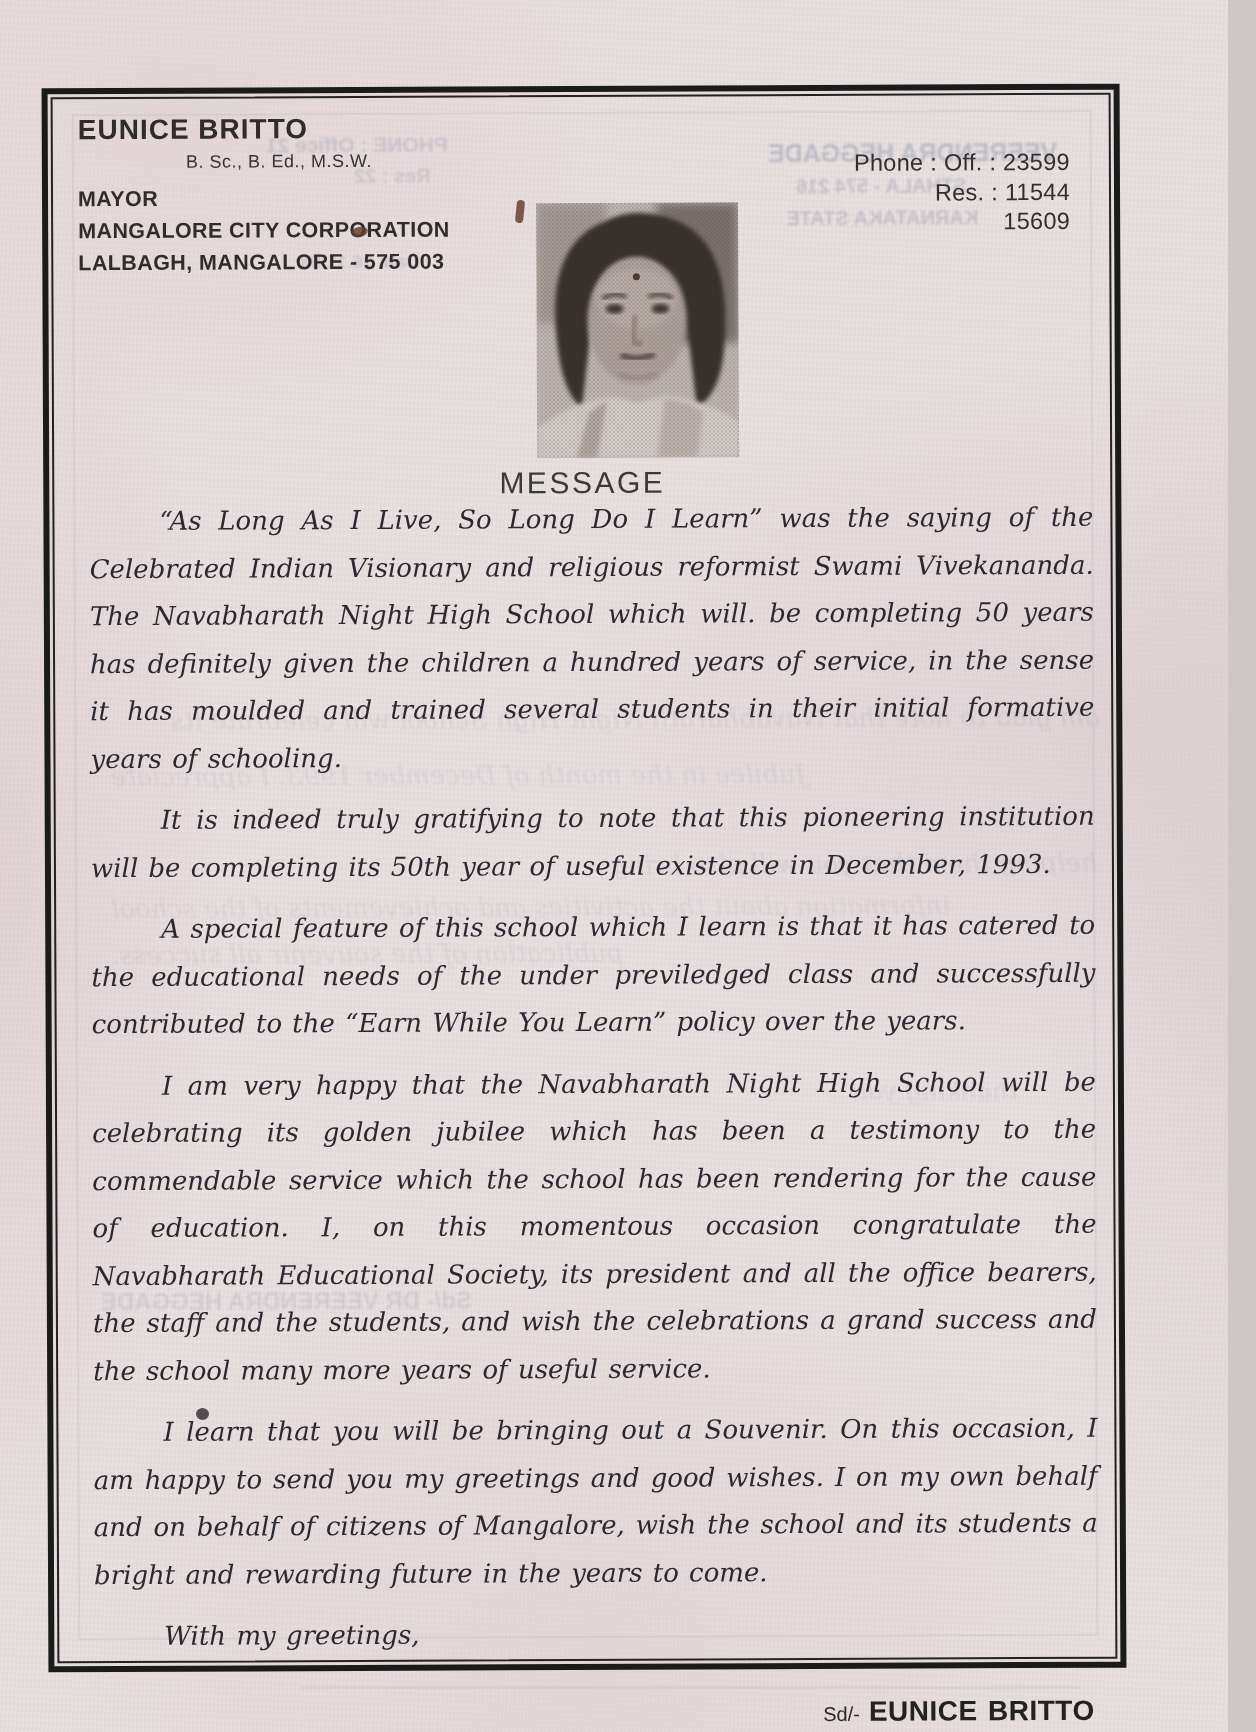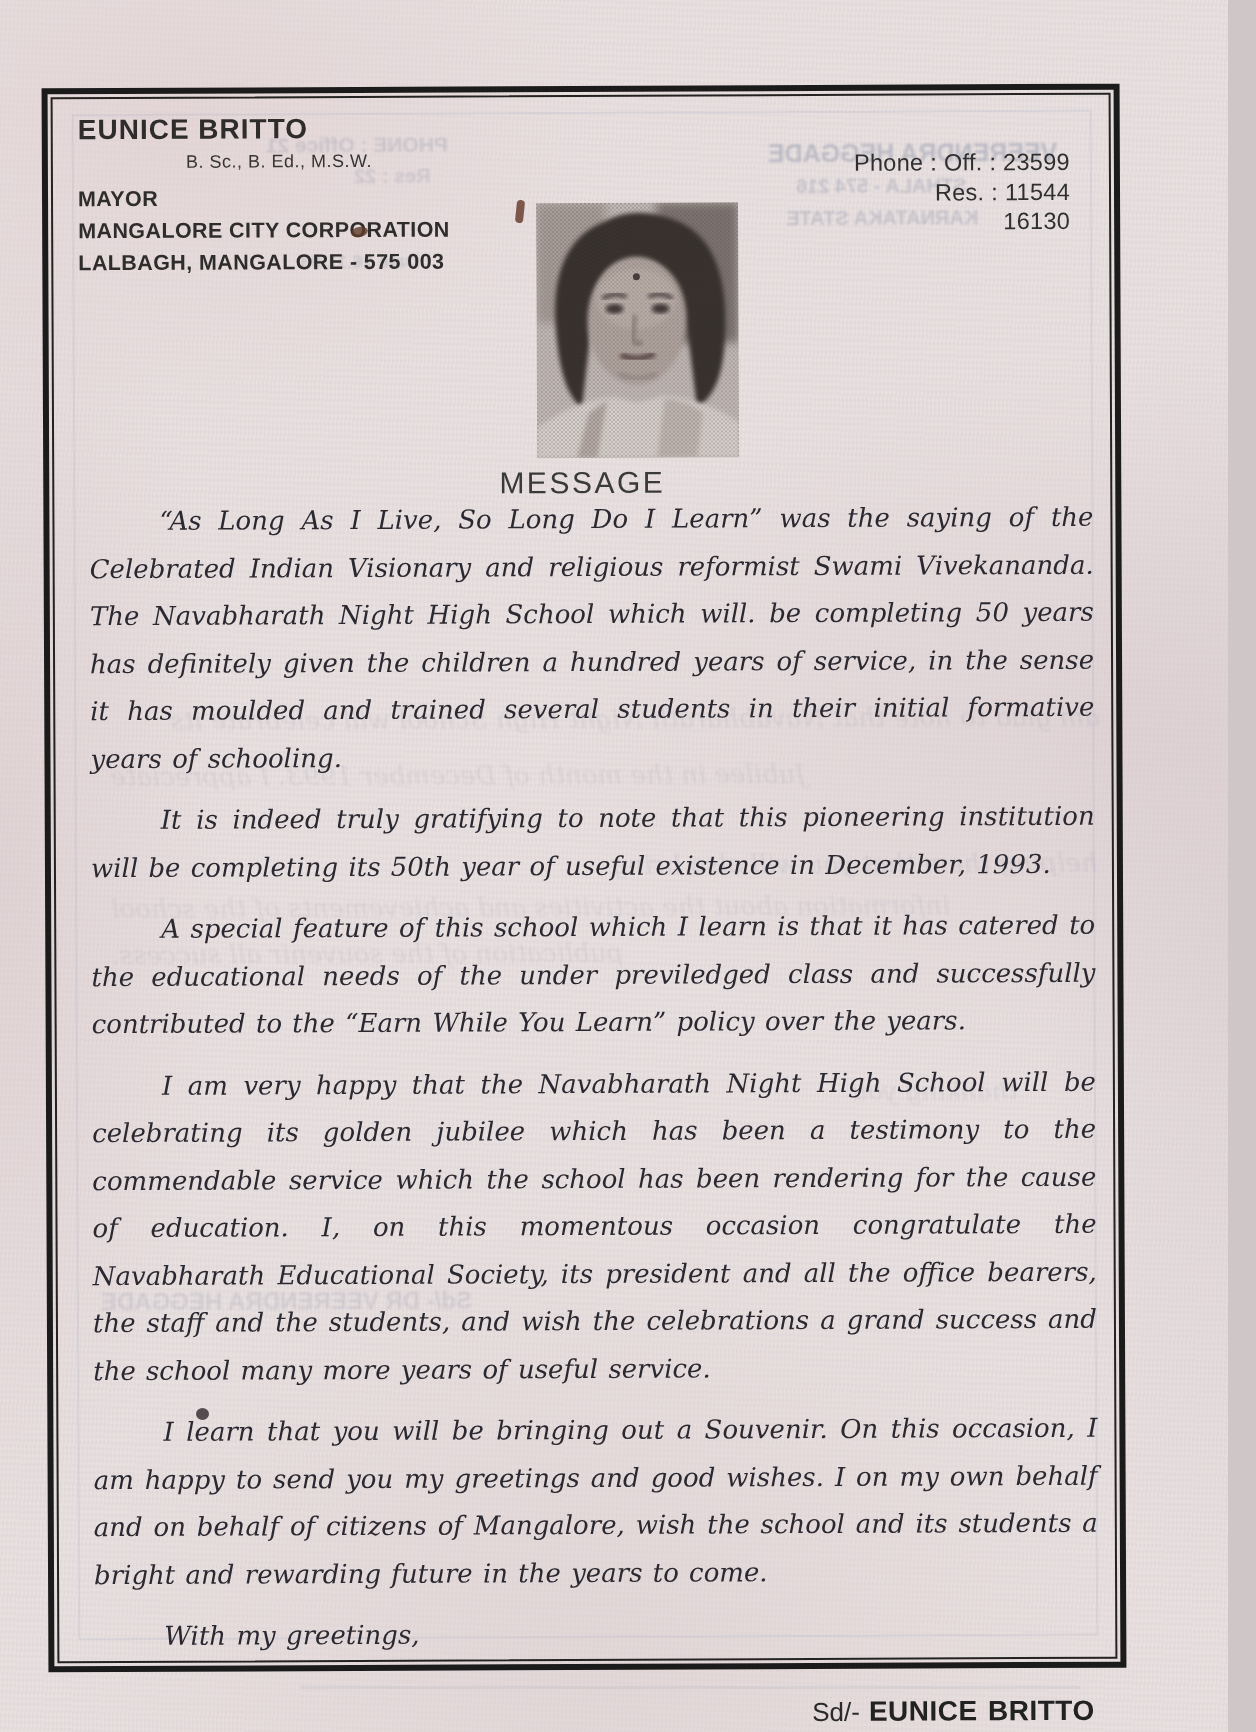--- a/index.html
+++ b/index.html
@@ -46,21 +46,21 @@
            font-size:30px;letter-spacing:2.5px;color:#3a3a3a;}
   
   .body-text{position:absolute;left:40px;top:404px;width:1004px;
              font-family:"DejaVu Serif", serif;font-style:italic;
              font-size:26px;line-height:47.5px;color:#2a2830;
              text-align:justify;word-spacing:2px;}
   .body-text p{margin:0 0 14px 0;text-indent:70px;}
   .body-text p.closing{text-align:left;}
   .signature{margin-top:30px;text-align:right;padding-right:4px;
              font-family:"Liberation Sans", sans-serif;font-style:normal;}
-  .sig-prefix{font-size:26px;color:#2a2a2a;margin-right:9px;}
+  .sig-prefix{font-size:20px;color:#2a2a2a;margin-right:9px;}
   .sig-name{font-size:28px;font-weight:bold;color:#222;letter-spacing:.5px;}
   
   .ghost{position:absolute;transform:scaleX(-1);filter:blur(1.2px);
          color:#7d88a0;white-space:nowrap;pointer-events:none;}
   .ghost.sans{font-family:"Liberation Sans", sans-serif;font-weight:bold;}
   .ghost.script{font-family:"DejaVu Serif", serif;font-style:italic;}
   .gt1{left:720px;top:48px;font-size:25px;opacity:.4;}
   .gt2{left:748px;top:84px;font-size:20px;opacity:.32;}
   .gt3{left:738px;top:116px;font-size:20px;opacity:.32;}
   .gt4{left:218px;top:40px;font-size:21px;opacity:.26;}
@@ -110,21 +110,21 @@
       <div class="lh-name">EUNICE BRITTO</div>
       <div class="lh-qual">B. Sc., B. Ed., M.S.W.</div>
       <div class="lh-title">MAYOR</div>
       <div class="lh-org">MANGALORE CITY CORPORATION</div>
       <div class="lh-addr">LALBAGH, MANGALORE - 575 003</div>
     </div>
 
     <div class="phone">
       <div>Phone : Off.  : 23599</div>
       <div>Res. : 11544</div>
-      <div>16130</div>
+      <div>15609</div>
     </div>
 
     <div class="photo">
       <svg width="202" height="255" viewBox="0 0 202 255" xmlns="http://www.w3.org/2000/svg">
         <defs>
           <pattern id="ht" width="4" height="4" patternUnits="userSpaceOnUse">
             <rect width="4" height="4" fill="none"></rect>
             <circle cx="1" cy="1" r="1.05" fill="#4a4542"></circle>
             <circle cx="3" cy="3" r="0.9" fill="#4a4542"></circle>
           </pattern>

